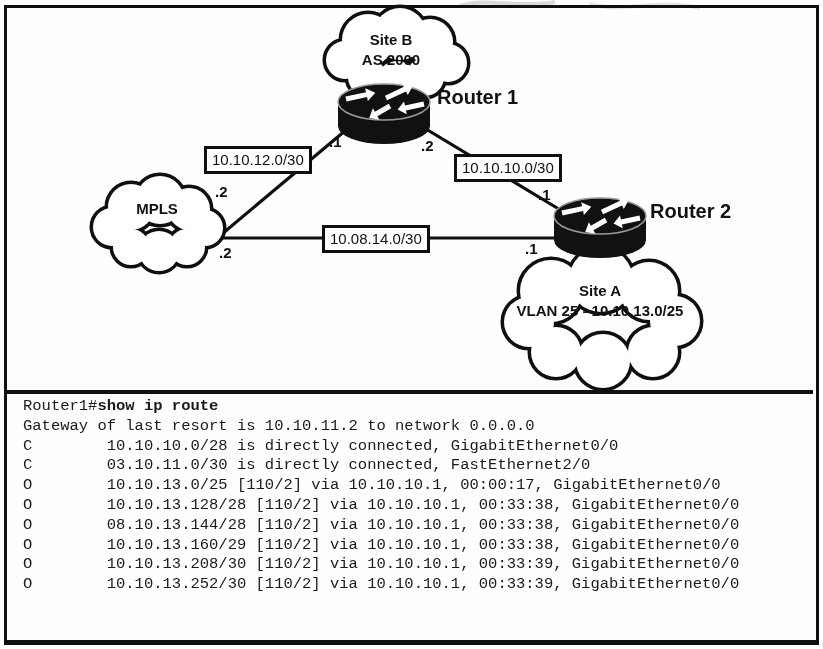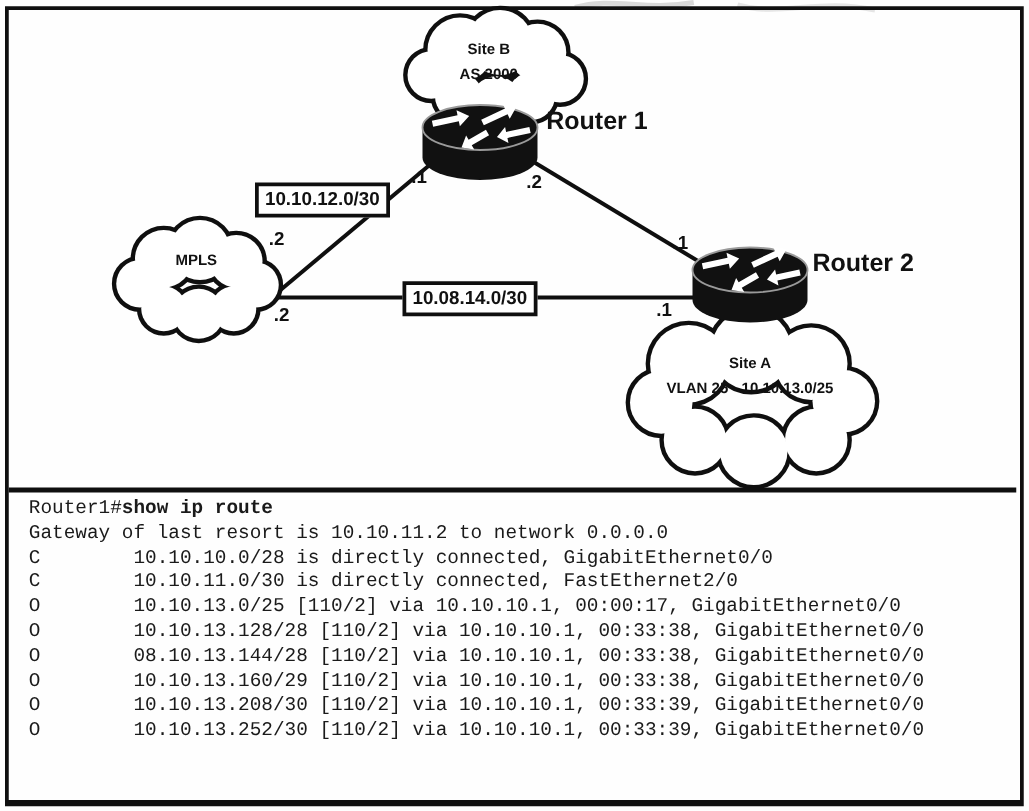--- a/index.html
+++ b/index.html
@@ -8,37 +8,37 @@
     font-family:"Liberation Sans",sans-serif;color:#111;overflow:hidden;
   }
   .frame{
     position:absolute;left:4px;top:5px;width:809px;height:632px;
     border:3px solid #0f0f0f;border-bottom-width:5px;background:transparent;
   }
   .svg-layer{position:absolute;left:0;top:0;}
   
   .netbox{
     position:absolute;display:inline-block;background:#ffffff;
-    border:3px solid #0f0f0f;padding:1px 5px;font-weight:bold;
+    border:3px solid #0f0f0f;padding:1px 5px;font-weight:normal;
     font-size:15px;line-height:20px;white-space:nowrap;
   }
   
   .iflabel{
     position:absolute;font-weight:bold;font-size:15px;line-height:15px;
     white-space:nowrap;
   }
   
   .rname{
     position:absolute;font-weight:bold;font-size:20px;line-height:17px;
     white-space:nowrap;
   }
   
   .cloudtext{
     position:absolute;text-align:center;font-weight:bold;
-    font-size:12px;line-height:19.5px;white-space:nowrap;
+    font-size:15px;line-height:19.5px;white-space:nowrap;
   }
   
   .divider{position:absolute;left:7px;top:390px;width:806px;height:4px;background:#0f0f0f;}
   .console{
     position:absolute;left:7px;top:397px;width:800px;height:238px;
     font-family:"Liberation Mono",monospace;font-size:15.5px;line-height:19.8px;
     color:#1a1a1a;padding-left:16px;
   }
   .cline{white-space:pre;}
   .cmd{font-weight:bold;}
@@ -160,36 +160,37 @@
   </div>
   <div class="cloudtext" style="left:495px;top:281px;width:210px;">
     <div>Site A</div>
     <div>VLAN 25 - 10.10.13.0/25</div>
   </div>
 
   <div class="rname" style="left:437px;top:89px;">Router 1</div>
   <div class="rname" style="left:650px;top:203px;">Router 2</div>
 
   <div class="netbox" style="left:204px;top:146px;">10.10.12.0/30</div>
+  <div class="netbox" style="left:454px;top:154px;">10.10.10.0/30</div>
   <div class="netbox" style="left:322px;top:225px;">10.08.14.0/30</div>
 
   <div class="iflabel" style="left:329px;top:134px;">.1</div>
   <div class="iflabel" style="left:421px;top:138px;">.2</div>
   <div class="iflabel" style="left:215px;top:184px;">.2</div>
   <div class="iflabel" style="left:219px;top:245px;">.2</div>
   <div class="iflabel" style="left:538px;top:187px;">.1</div>
   <div class="iflabel" style="left:525px;top:241px;">.1</div>
 
   <div class="divider"></div>
 
   <div class="console">
     <div class="cline"><span>Router1#</span><span class="cmd">show ip route</span></div>
     <div class="cline">Gateway of last resort is 10.10.11.2 to network 0.0.0.0</div>
     <div class="cline">C        10.10.10.0/28 is directly connected, GigabitEthernet0/0</div>
-    <div class="cline">C        10.10.11.0/30 is directly connected, FastEthernet2/0</div>
+    <div class="cline">C        03.10.11.0/30 is directly connected, FastEthernet2/0</div>
     <div class="cline">O        10.10.13.0/25 [110/2] via 10.10.10.1, 00:00:17, GigabitEthernet0/0</div>
     <div class="cline">O        10.10.13.128/28 [110/2] via 10.10.10.1, 00:33:38, GigabitEthernet0/0</div>
     <div class="cline">O        08.10.13.144/28 [110/2] via 10.10.10.1, 00:33:38, GigabitEthernet0/0</div>
     <div class="cline">O        10.10.13.160/29 [110/2] via 10.10.10.1, 00:33:38, GigabitEthernet0/0</div>
     <div class="cline">O        10.10.13.208/30 [110/2] via 10.10.10.1, 00:33:39, GigabitEthernet0/0</div>
     <div class="cline">O        10.10.13.252/30 [110/2] via 10.10.10.1, 00:33:39, GigabitEthernet0/0</div>
   </div>
 
   <div class="frame"></div>
 </div>

